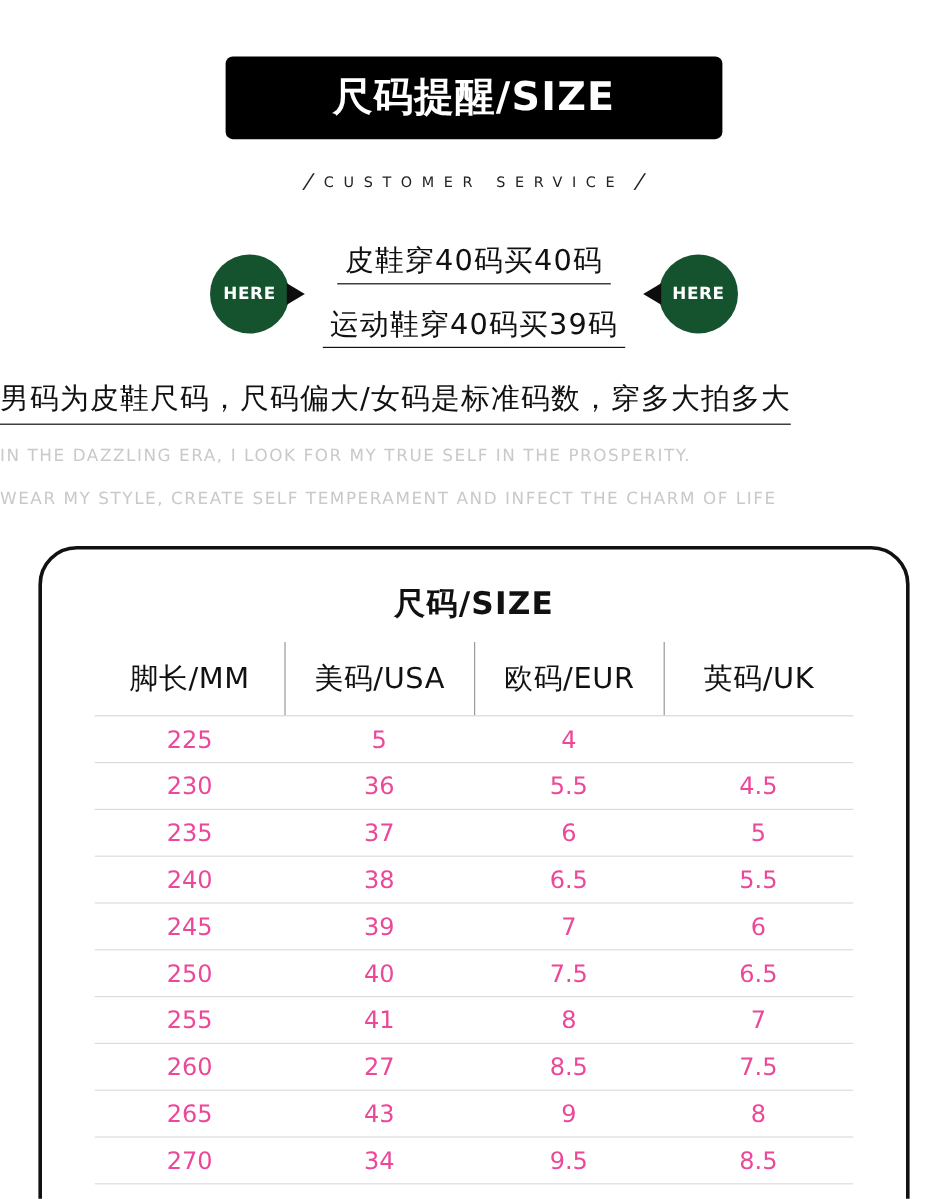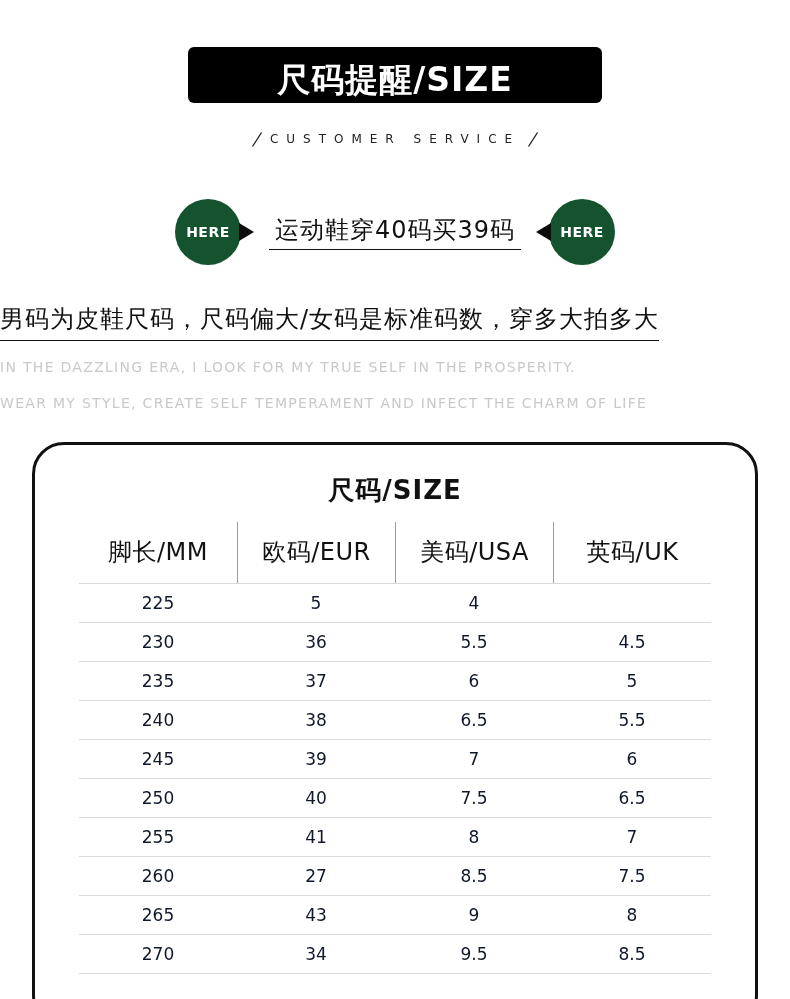--- a/index.html
+++ b/index.html
@@ -7,26 +7,26 @@
     width: 790px;
     background: #ffffff;
     font-family: "DejaVu Sans", "Liberation Sans", sans-serif;
     color: #111111;
   }
   body { height: 999px; overflow: hidden; }
 
   
   .banner {
     width: 414px;
-    height: 56px;
+    height: 69px;
     margin: 47px auto 0;
     background: #000000;
     border-radius: 6px;
     display: flex;
-    align-items: flex-end;
+    align-items: center;
     justify-content: center;
   }
   .banner-title {
     color: #ffffff;
     font-size: 33px;
     font-weight: bold;
     letter-spacing: 1px;
   }
 
   
@@ -165,60 +165,61 @@
   .tbody { }
   .trow {
     display: grid;
     grid-template-columns: repeat(4, 1fr);
     height: 39px;
     align-items: center;
     border-bottom: 1px solid #dcdcdc;
   }
   .tcell {
     text-align: center;
-    font-size: 17px;
-    color: #0f172a;
+    font-size: 20px;
+    color: #ec4899;
   }
 </style>
 </head>
 <body>
 
 <div class="banner">
   <span class="banner-title">尺码提醒/SIZE</span>
 </div>
 
 <div class="subtitle">
   <span class="slash">/</span>
   <span class="subtitle-text">CUSTOMER SERVICE</span>
   <span class="slash">/</span>
 </div>
 
 <div class="tips-row">
   <div class="here-badge left">HERE</div>
   <div class="tip-lines">
+    <span class="tip-line">皮鞋穿40码买40码</span>
     <span class="tip-line">运动鞋穿40码买39码</span>
   </div>
   <div class="here-badge right">HERE</div>
 </div>
 
 <div class="notice-wrap">
   <span class="notice">男码为皮鞋尺码，尺码偏大/女码是标准码数，穿多大拍多大</span>
 </div>
 
 <div class="slogans">
   <div>IN THE DAZZLING ERA, I LOOK FOR MY TRUE SELF IN THE PROSPERITY.</div>
   <div>WEAR MY STYLE, CREATE SELF TEMPERAMENT AND INFECT THE CHARM OF LIFE</div>
 </div>
 
 <div class="size-box">
   <div class="size-box-title">尺码/SIZE</div>
   <div class="thead">
     <div class="hcell">脚长/MM</div>
+    <div class="hcell">美码/USA</div>
     <div class="hcell">欧码/EUR</div>
-    <div class="hcell">美码/USA</div>
     <div class="hcell">英码/UK</div>
   </div>
   <div class="tbody">
       <div class="trow">
         <div class="tcell">225</div>
         <div class="tcell">5</div>
         <div class="tcell">4</div>
       </div>
       <div class="trow">
         <div class="tcell">230</div>

